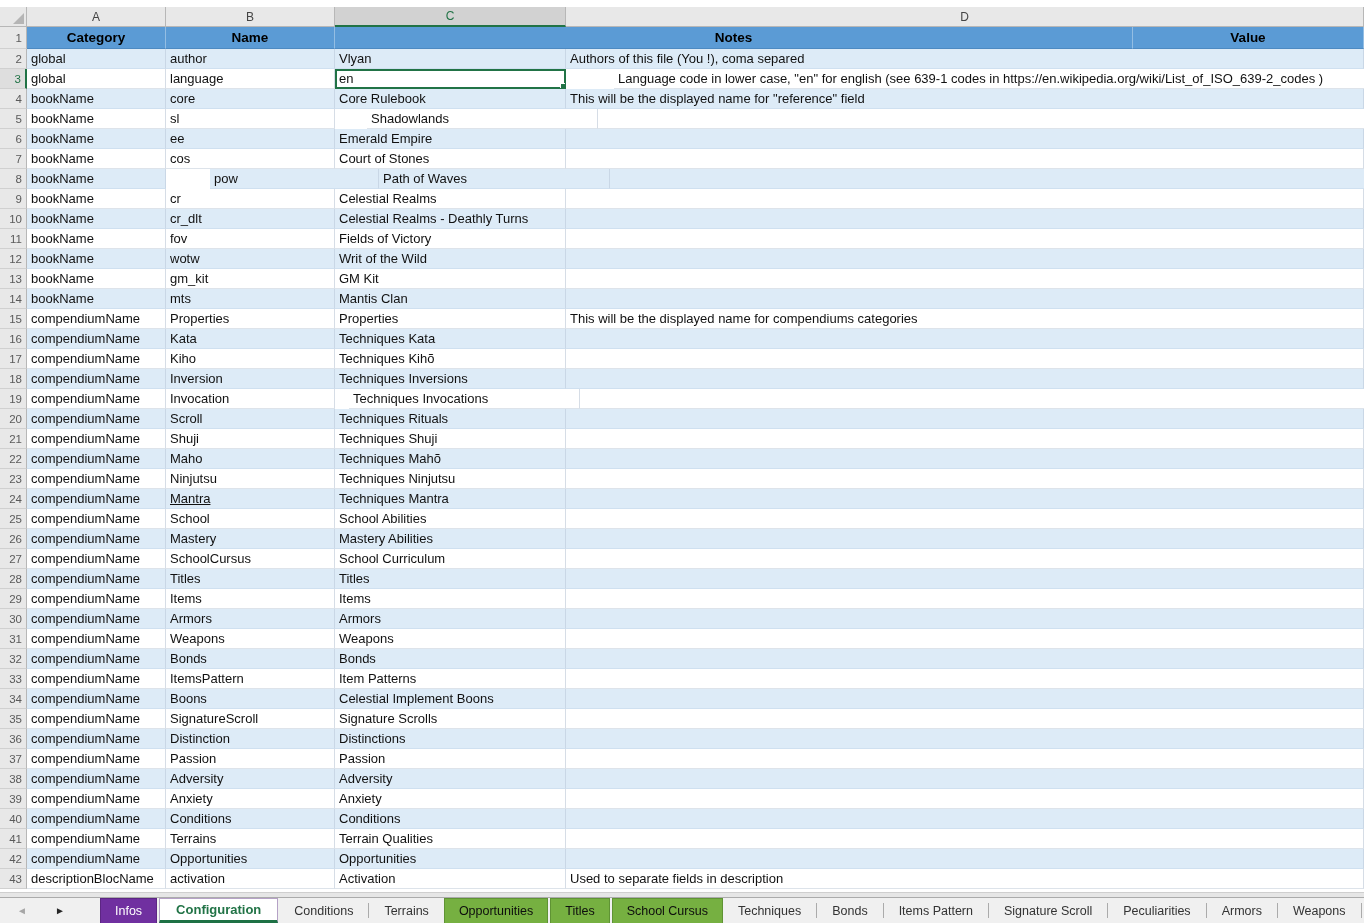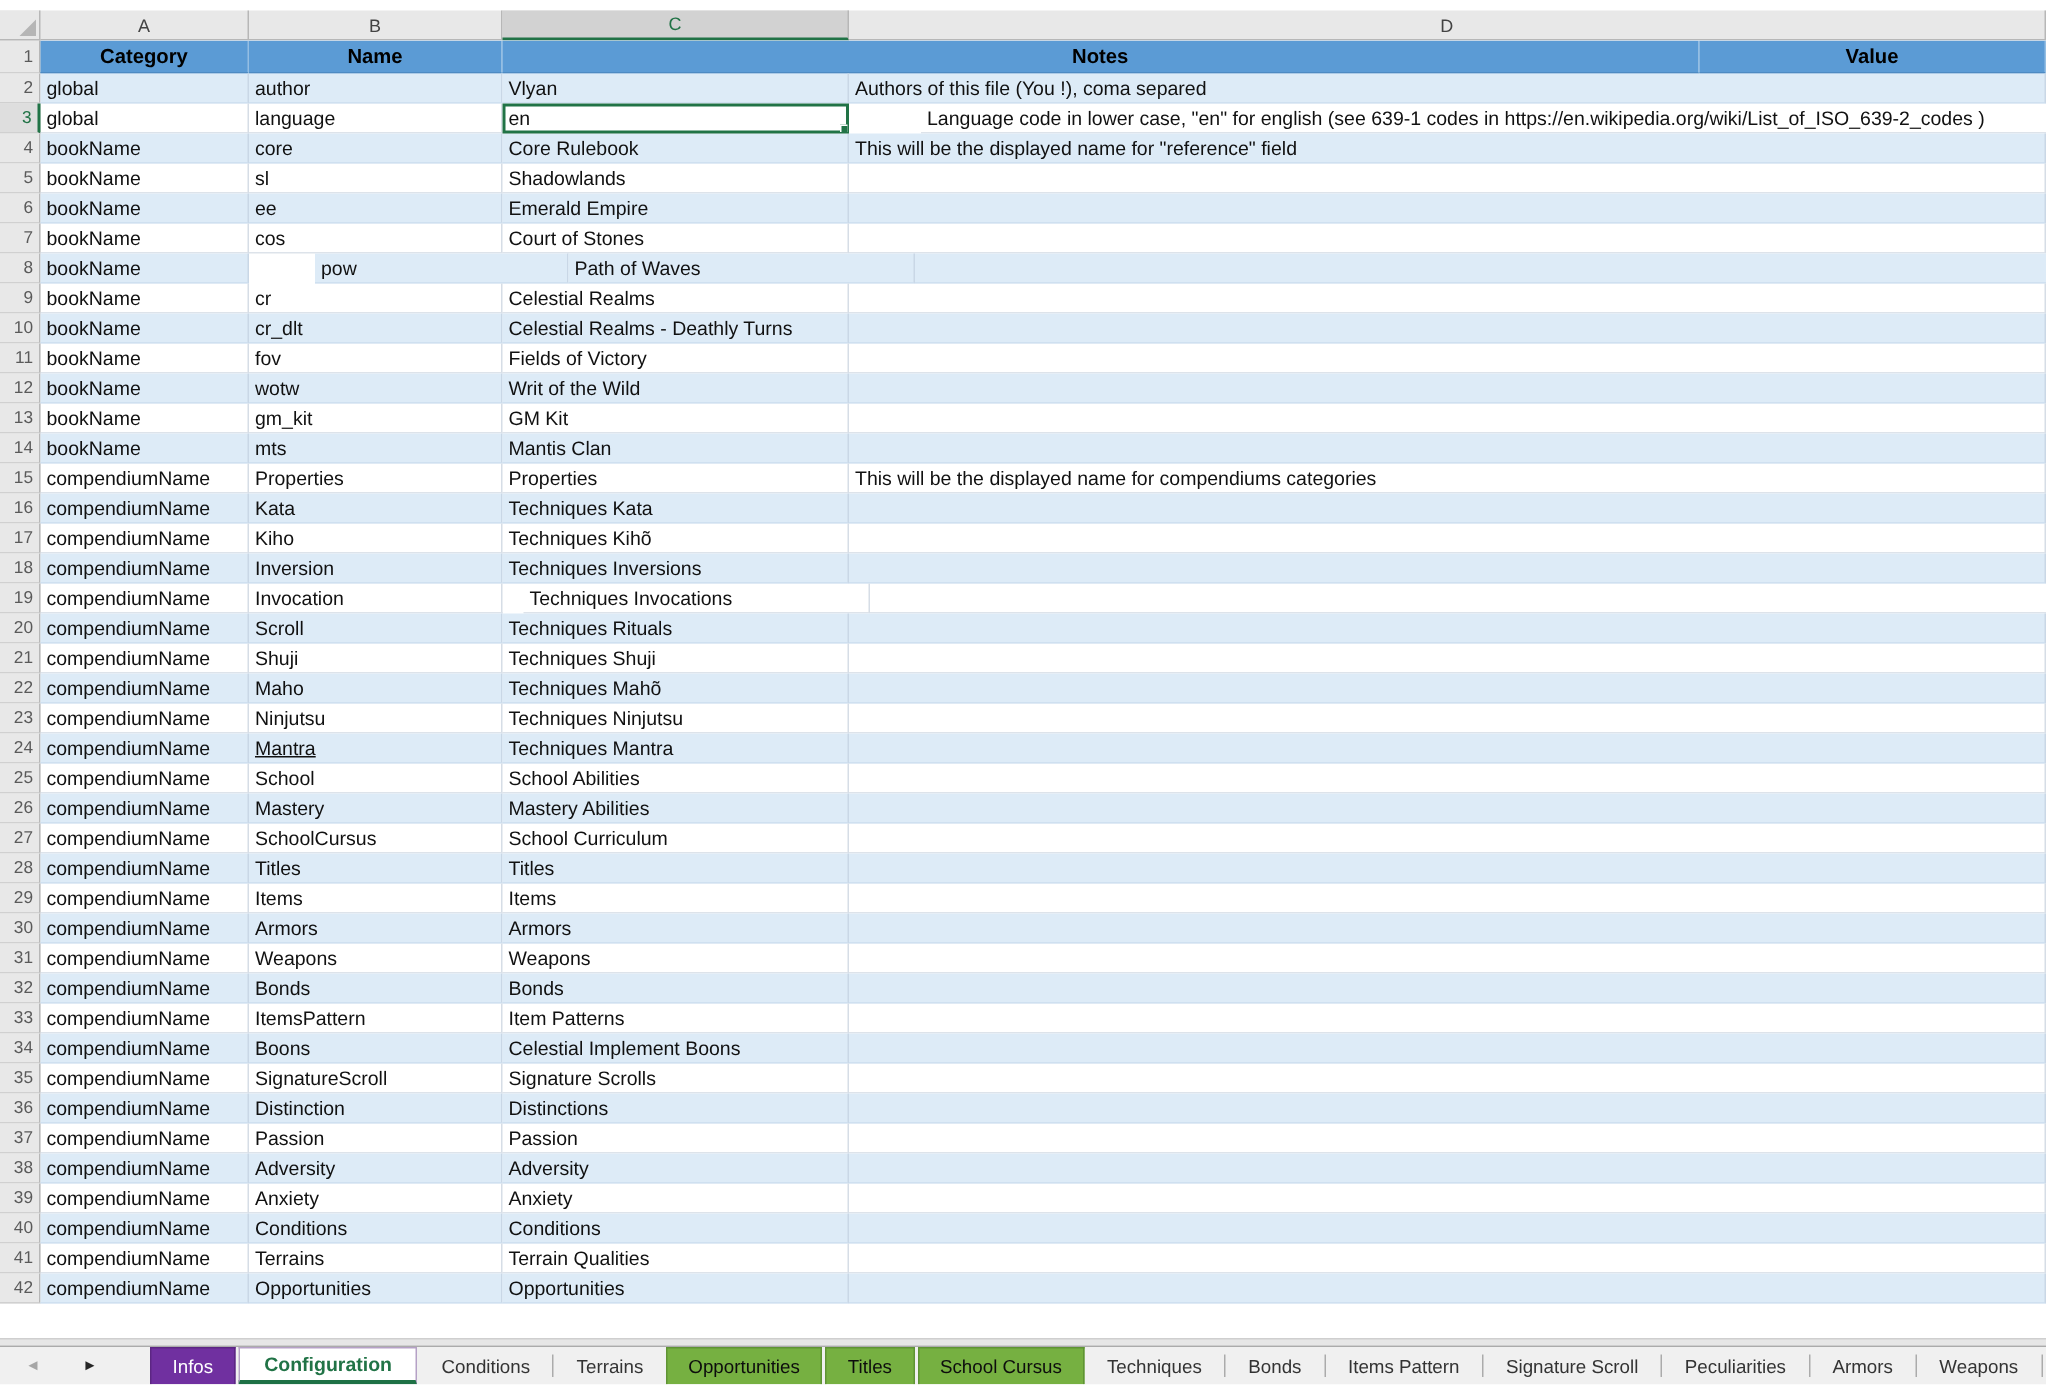--- a/index.html
+++ b/index.html
@@ -93,21 +93,21 @@
         <div class="row-header">4</div>
         <div class="cell" style="width: 139px;">bookName</div>
         <div class="cell" style="width: 169px;">core</div>
         <div class="cell" style="width: 231px;">Core Rulebook</div>
         <div class="cell" style="width: 798px;">This will be the displayed name for "reference" field</div>
       </div>
       <div class="row">
         <div class="row-header">5</div>
         <div class="cell" style="width: 139px;">bookName</div>
         <div class="cell" style="width: 169px;">sl</div>
-        <div class="cell" style="width: 231px;">Shadowlands</div>
+        <div class="cell" style="width: 231px; margin-left: 32px;">Shadowlands</div>
         <div class="cell" style="width: 798px;"></div>
       </div>
       <div class="row banded">
         <div class="row-header">6</div>
         <div class="cell" style="width: 139px;">bookName</div>
         <div class="cell" style="width: 169px;">ee</div>
         <div class="cell" style="width: 231px;">Emerald Empire</div>
         <div class="cell" style="width: 798px;"></div>
       </div>
       <div class="row">
@@ -354,20 +354,27 @@
         <div class="cell" style="width: 169px;">Terrains</div>
         <div class="cell" style="width: 231px;">Terrain Qualities</div>
         <div class="cell" style="width: 798px;"></div>
       </div>
       <div class="row banded">
         <div class="row-header">42</div>
         <div class="cell" style="width: 139px;">compendiumName</div>
         <div class="cell" style="width: 169px;">Opportunities</div>
         <div class="cell" style="width: 231px;">Opportunities</div>
         <div class="cell" style="width: 798px;"></div>
+      </div>
+      <div class="row">
+        <div class="row-header">43</div>
+        <div class="cell" style="width: 139px;">descriptionBlocName</div>
+        <div class="cell" style="width: 169px;">activation</div>
+        <div class="cell" style="width: 231px;">Activation</div>
+        <div class="cell" style="width: 798px;">Used to separate fields in description</div>
       </div>
     </div>
 
   <div class="pre-tab-strip"></div>
 
   <div class="tabbar">
     <div class="tab-nav">
       <span class="tab-arrow left">◄</span>
       <span class="tab-arrow right">►</span>
     </div>

